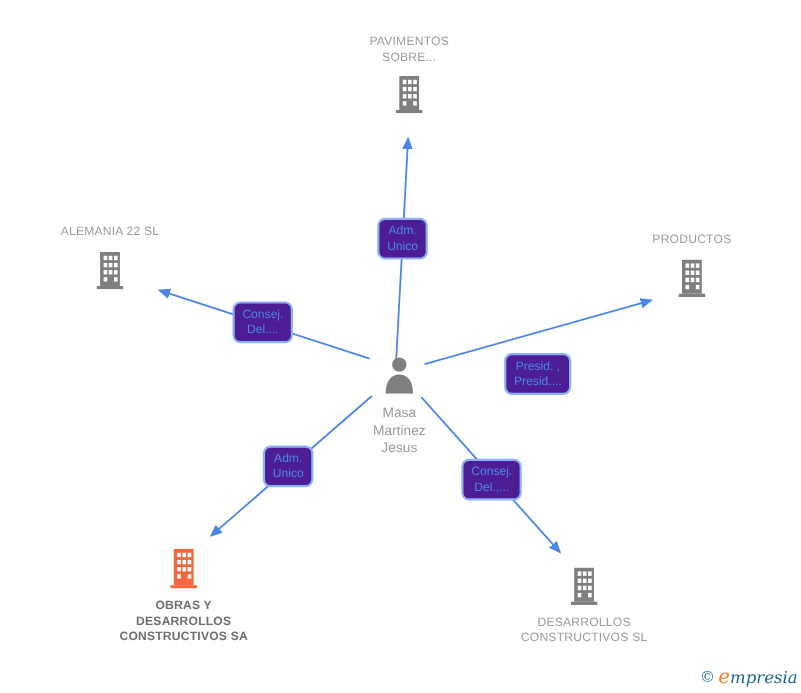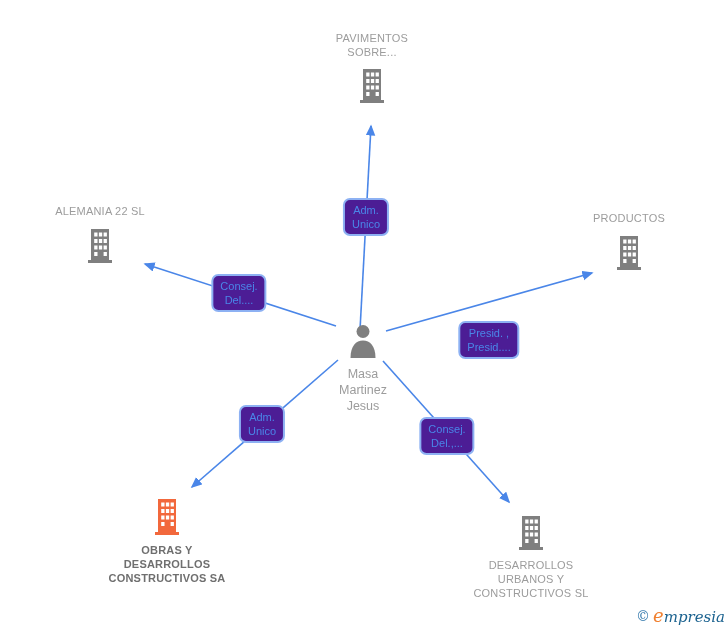--- a/index.html
+++ b/index.html
@@ -242,21 +242,20 @@
           <rect x="10.2" y="16.5" width="3.3" height="4"></rect>
             <rect x="14.9" y="16.5" width="3.3" height="4"></rect>
             <rect x="19.6" y="16.5" width="3.3" height="4"></rect>
           <rect x="10.2" y="23" width="3.3" height="4"></rect>
             <rect x="19.6" y="23" width="3.3" height="4"></rect>
         </g>
       </svg>
     </span>
     <div class="node-label" style="margin-top:4px;">
       <span>DESARROLLOS</span>
-      <span>URBANOS Y</span>
       <span>CONSTRUCTIVOS SL</span>
     </div>
   </div>
 
   <div class="edge-label" style="left:366px; top:217px;">
     <span>Adm.</span>
     <span>Unico</span>
   </div>
 
   <div class="edge-label" style="left:239px; top:293px;">

